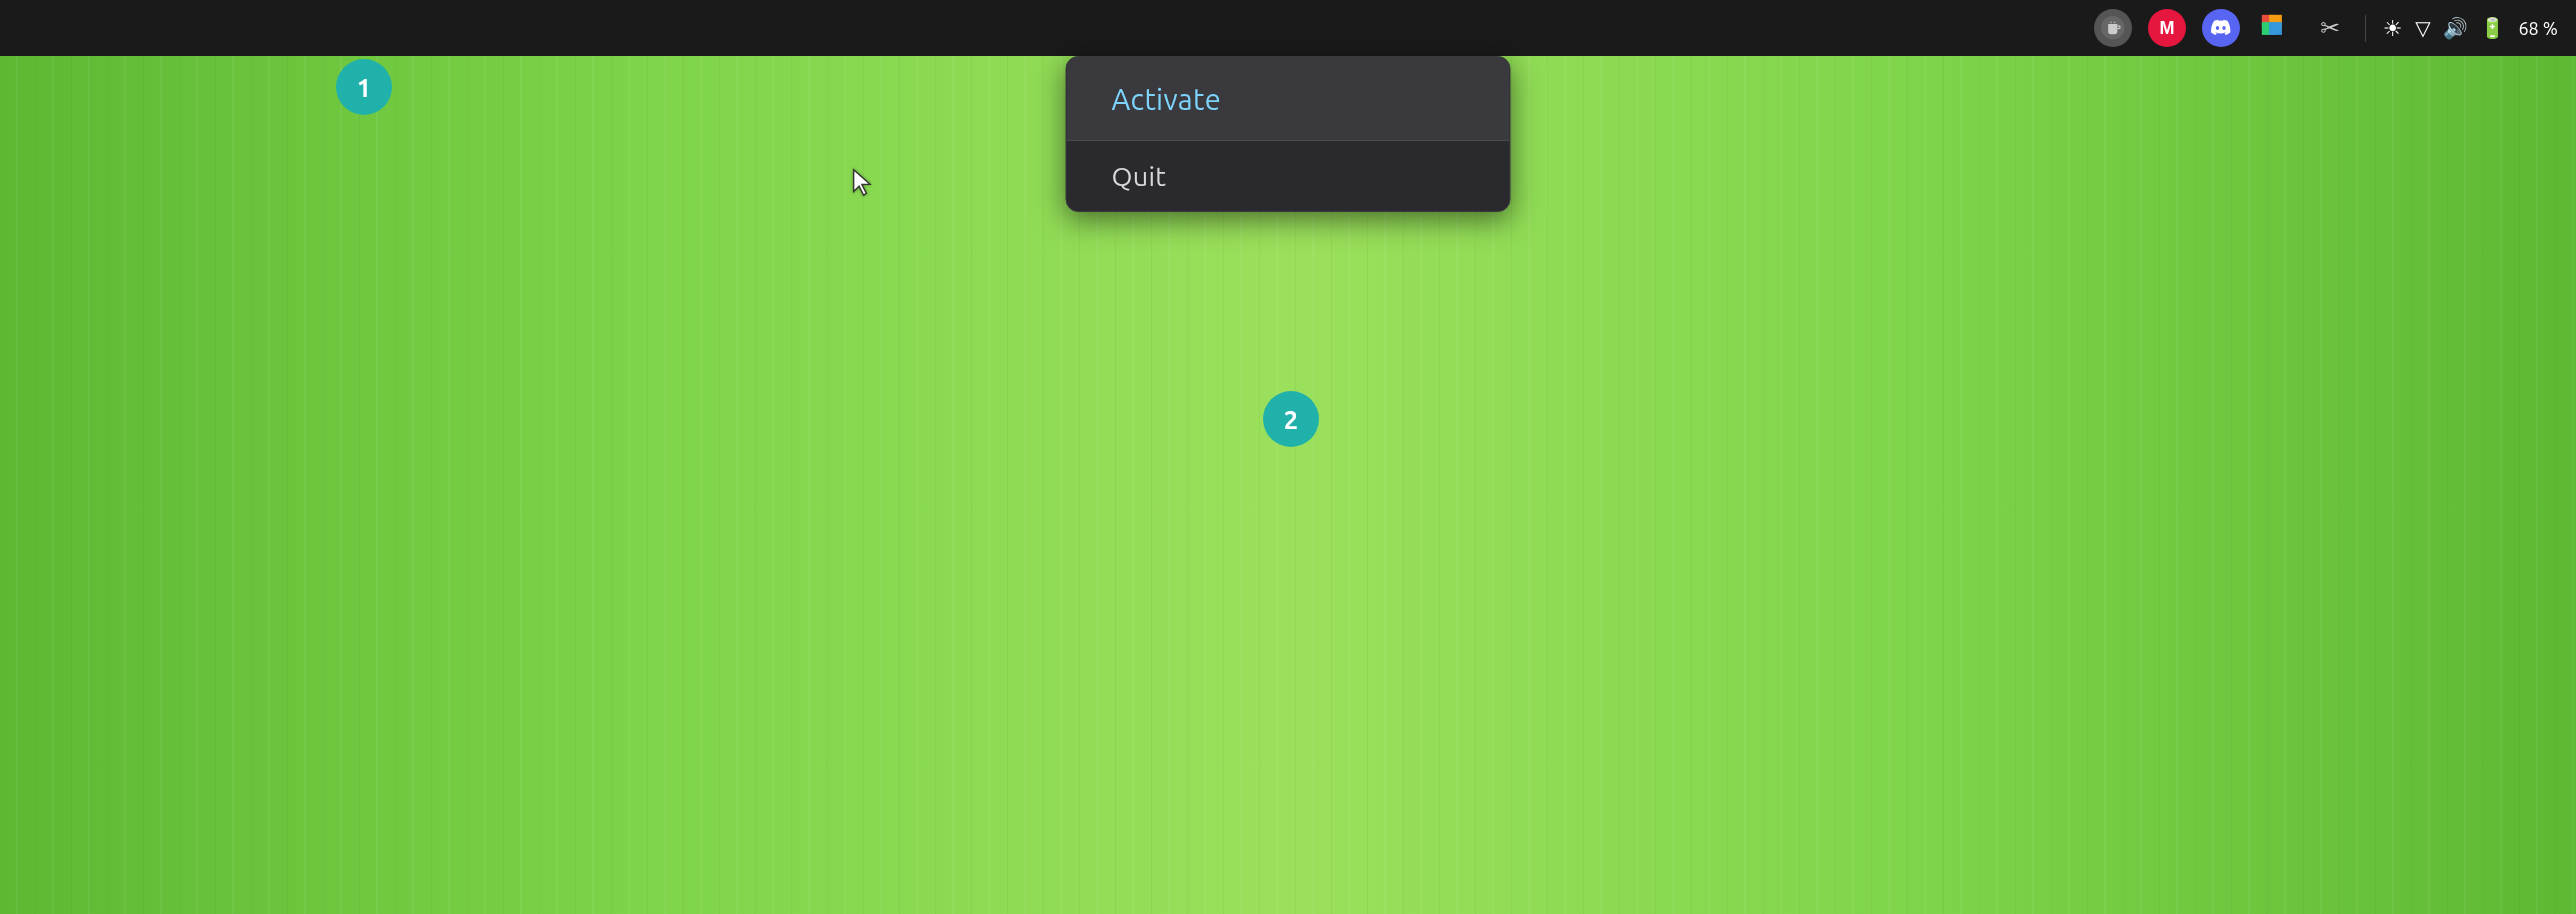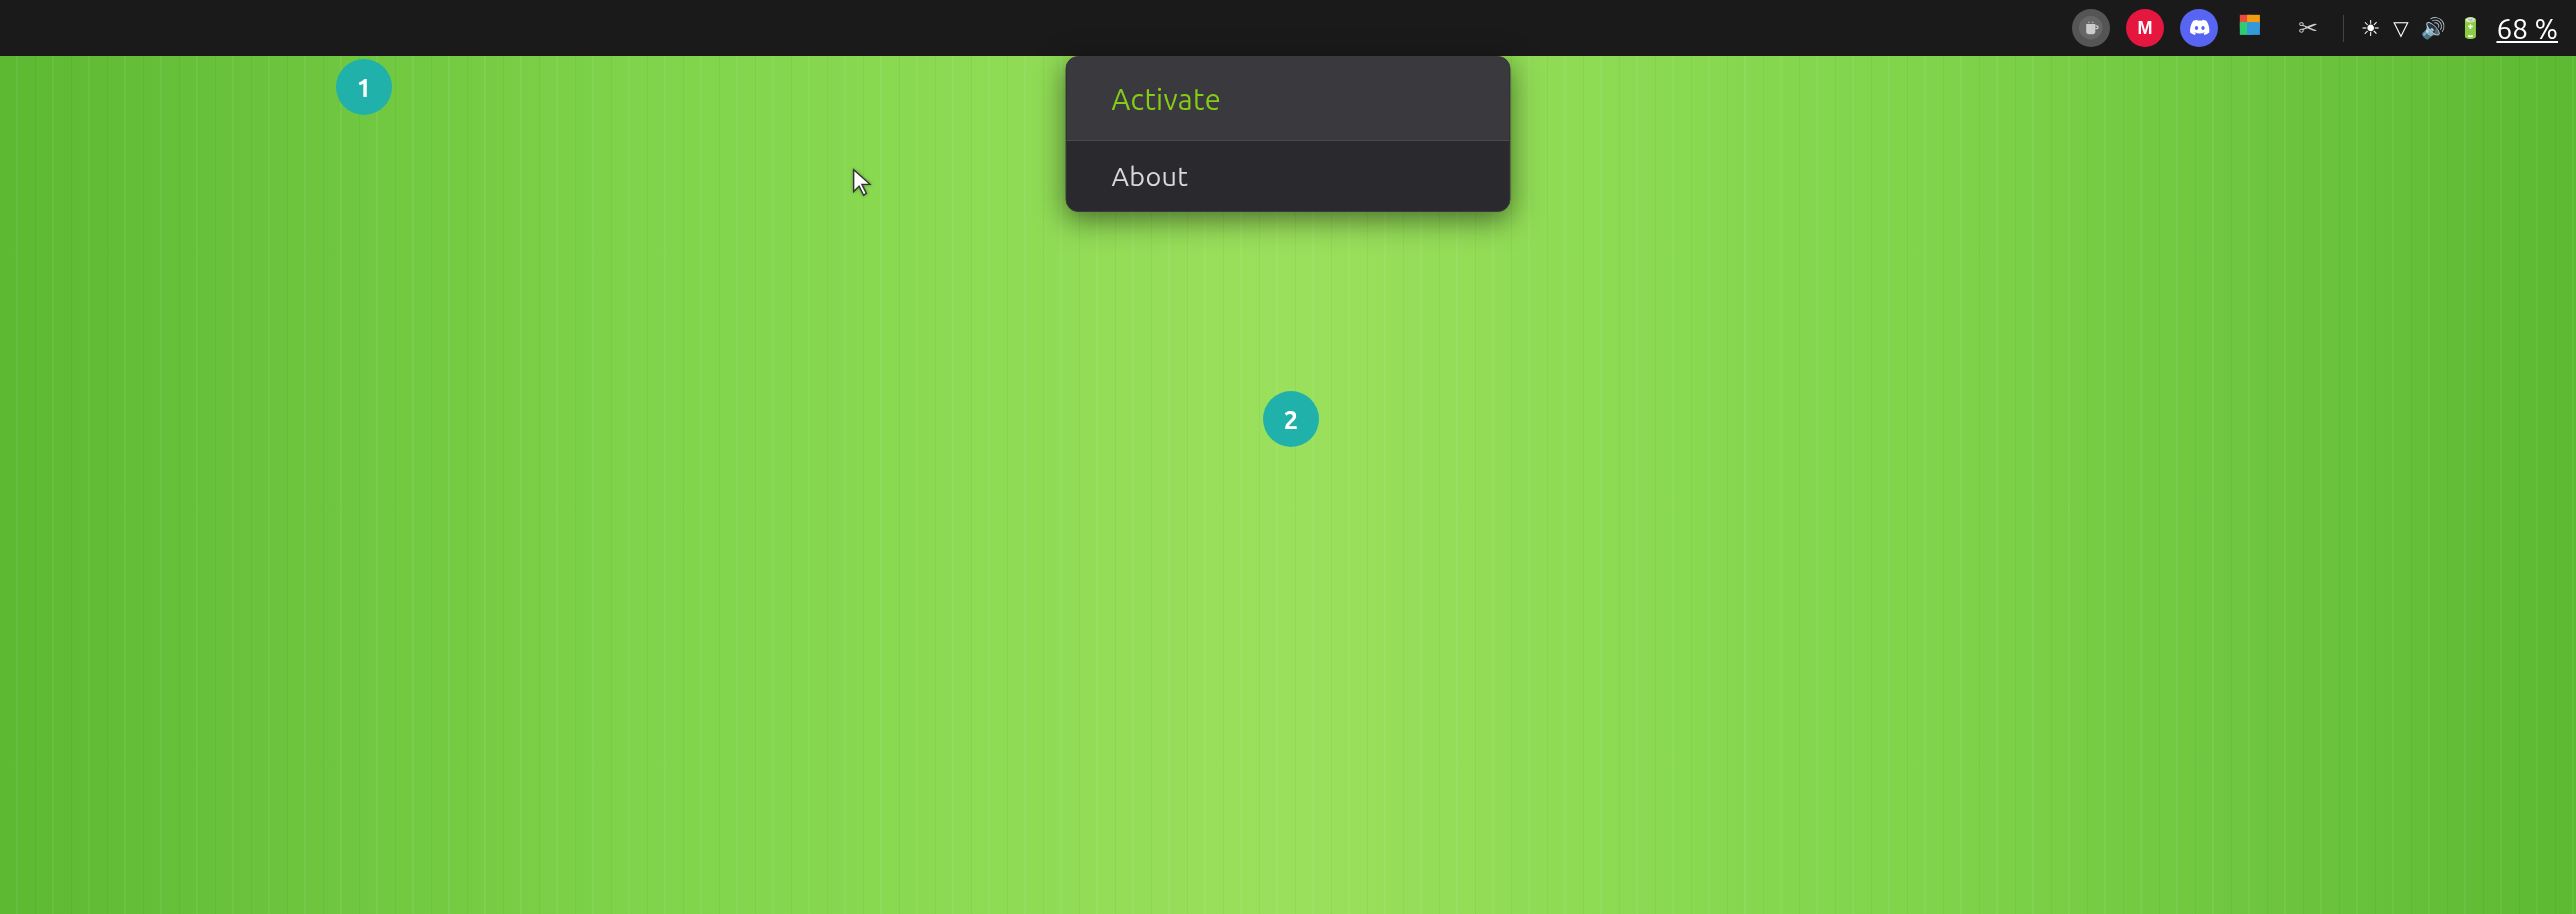--- a/index.html
+++ b/index.html
@@ -97,44 +97,43 @@
 
     .taskbar-status {
       display: flex;
       align-items: center;
       gap: 12.7px;
       color: white;
       font-size: 20px;
     }
 
     .battery-text {
-      font-size: 28px;
+      font-size: 18px;
       color: white;
       font-weight: 400;
-      text-decoration: underline;
     }
 
     
     .context-menu {
       position: absolute;
       top: 56px;
       left: 50%;
       transform: translateX(-50%);
       width: 445px;
       background: #2a2a2e;
       border-radius: 12.7px;
       overflow: hidden;
       box-shadow: 0 7.3px 29px rgba(0,0,0,0.5);
       border: 0.9px solid #3a3a3e;
       z-index: 200;
     }
 
     .menu-item-activate {
       padding: 25.5px 45px;
-      color: #84cc16;
+      color: #7dd3fc;
       font-size: 29px;
       font-weight: 400;
       cursor: pointer;
       background: #3a3a3e;
       letter-spacing: 0.3px;
     }
 
     .menu-divider {
       height: 0.9px;
       background: #4a4a4e;
@@ -249,21 +248,21 @@
     <span class="battery-text">68 %</span>
   </div>
 </div>
 
 <div class="context-menu">
   <div class="menu-item-activate">
     <span>Activate</span>
   </div>
   <div class="menu-divider"></div>
   <div class="menu-item">
-    <span>About</span>
+    <span>Quit</span>
   </div>
 </div>
 
 <svg class="arrows-overlay" xmlns="http://www.w3.org/2000/svg" viewBox="0 0 300 150" width="273" height="136">
   <defs>
     <marker id="arrowhead1" markerWidth="10" markerHeight="7" refX="10" refY="3.5" orient="auto">
       <polygon points="0 0, 10 3.5, 0 7" fill="#20b2aa"></polygon>
     </marker>
     <marker id="arrowhead2" markerWidth="10" markerHeight="7" refX="10" refY="3.5" orient="auto">
       <polygon points="0 0, 10 3.5, 0 7" fill="#20b2aa"></polygon>

